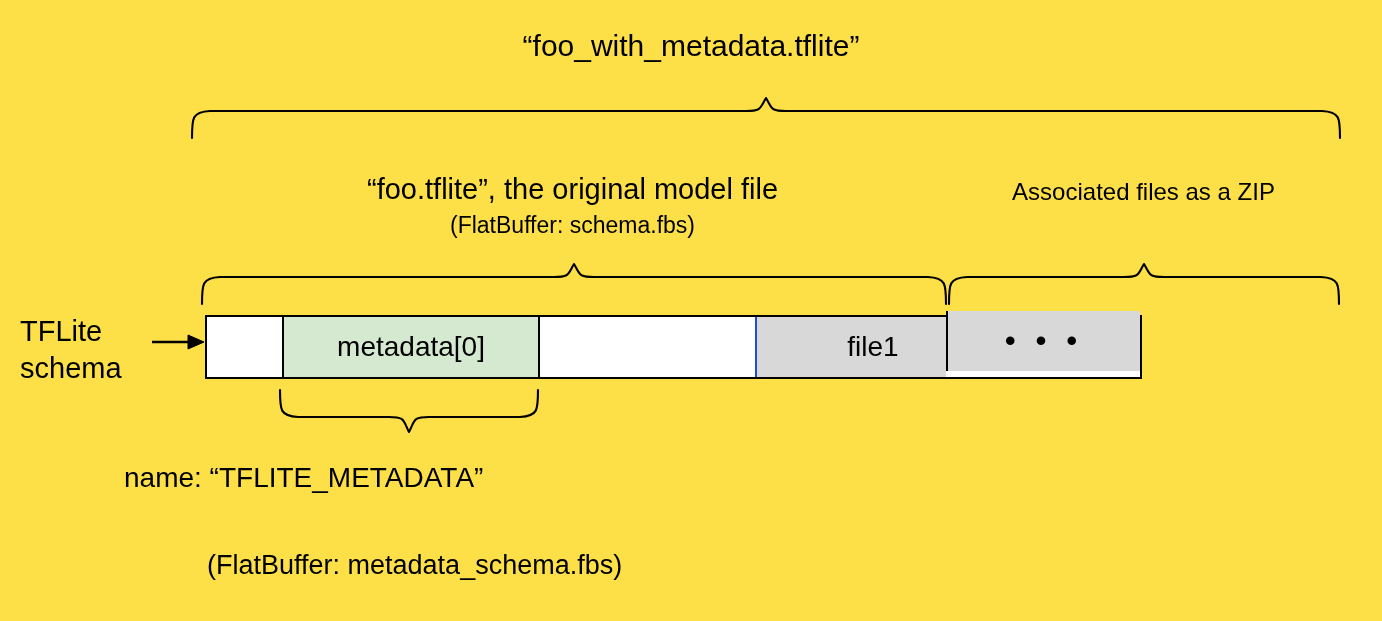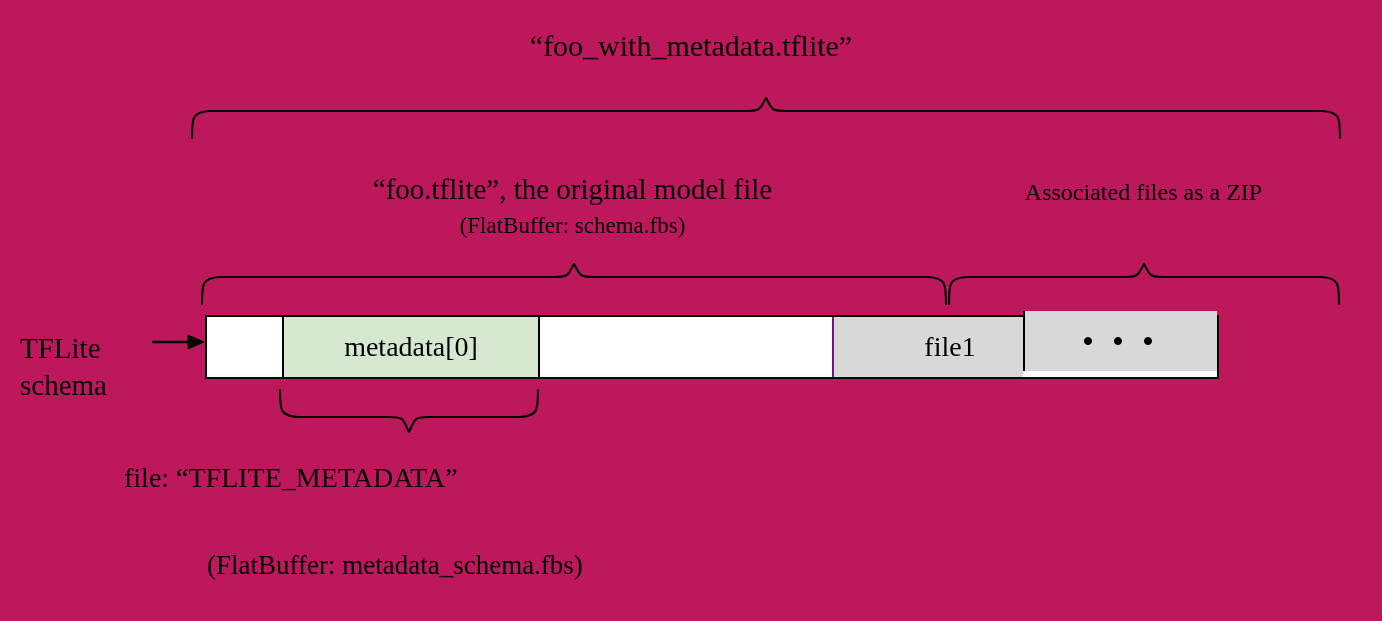--- a/index.html
+++ b/index.html
@@ -4,22 +4,22 @@
 <style>
   html, body {
     margin: 0;
     padding: 0;
     background: #ffffff;
   }
   #canvas {
     position: relative;
     width: 1382px;
     height: 621px;
-    background: #be185d;
-    font-family: Liberation Serif, serif;
+    background: #fde047;
+    font-family: Liberation Sans, sans-serif;
     color: #000000;
     overflow: hidden;
   }
   .lbl {
     position: absolute;
     text-align: center;
     color: #000;
     white-space: nowrap;
     line-height: 1.18;
   }
@@ -43,21 +43,21 @@
   }
   .zip-label {
     left: 947px;
     top: 178px;
     width: 393px;
     font-size: 24px;
   }
   .side-label {
     position: absolute;
     left: 20px;
-    top: 330px;
+    top: 313px;
     width: 130px;
     text-align: left;
     font-size: 29px;
     line-height: 1.28;
   }
   .brace-svg {
     position: absolute;
     overflow: visible;
   }
   .brace-svg path {
@@ -75,21 +75,21 @@
   }
   #arrow path, #arrow polygon {
     fill: #000;
     stroke: #000;
   }
   
   #bar {
     position: absolute;
     left: 205px;
     top: 315px;
-    width: 1014px;
+    width: 937px;
     height: 64px;
     box-sizing: border-box;
     border: 2px solid #000000;
     display: flex;
     background: #ffffff;
     text-align: center;
   }
   .seg {
     box-sizing: border-box;
     height: 100%;
@@ -104,21 +104,21 @@
   .seg-meta {
     width: 258px;
     background: #d5e8d0;
     border-left: 2px solid #000;
     border-right: 2px solid #000;
   }
   .seg-empty-mid { flex: 1 1 auto; background: #ffffff; }
   .seg-file1 {
     width: 191px;
     background: #d8d8d8;
-    border-left: 2px solid #701a75;
+    border-left: 2px solid #1d4ed8;
     padding-left: 43px;
   }
   .seg-more {
     width: 194px;
     background: #d8d8d8;
     border-left: 2px solid #000;
   }
   .dots {
     letter-spacing: 6px;
     font-size: 30px;
@@ -199,16 +199,16 @@
   <svg class="brace-svg" style="left:278px; top:388px;" width="262" height="50" viewBox="0 0 262 50">
     <path d="M 2,2
              C 2,22 2,28 20,29
              L 111,29
              C 127,29 125,32 131,44
              C 137,32 135,29 151,29
              L 242,29
              C 260,28 260,22 260,2"></path>
   </svg>
 
-  <div class="note note-1">file: “TFLITE_METADATA”</div>
+  <div class="note note-1">name: “TFLITE_METADATA”</div>
   <div class="note note-3">(FlatBuffer: metadata_schema.fbs)</div>
 
 </div>
 
 </body></html>

